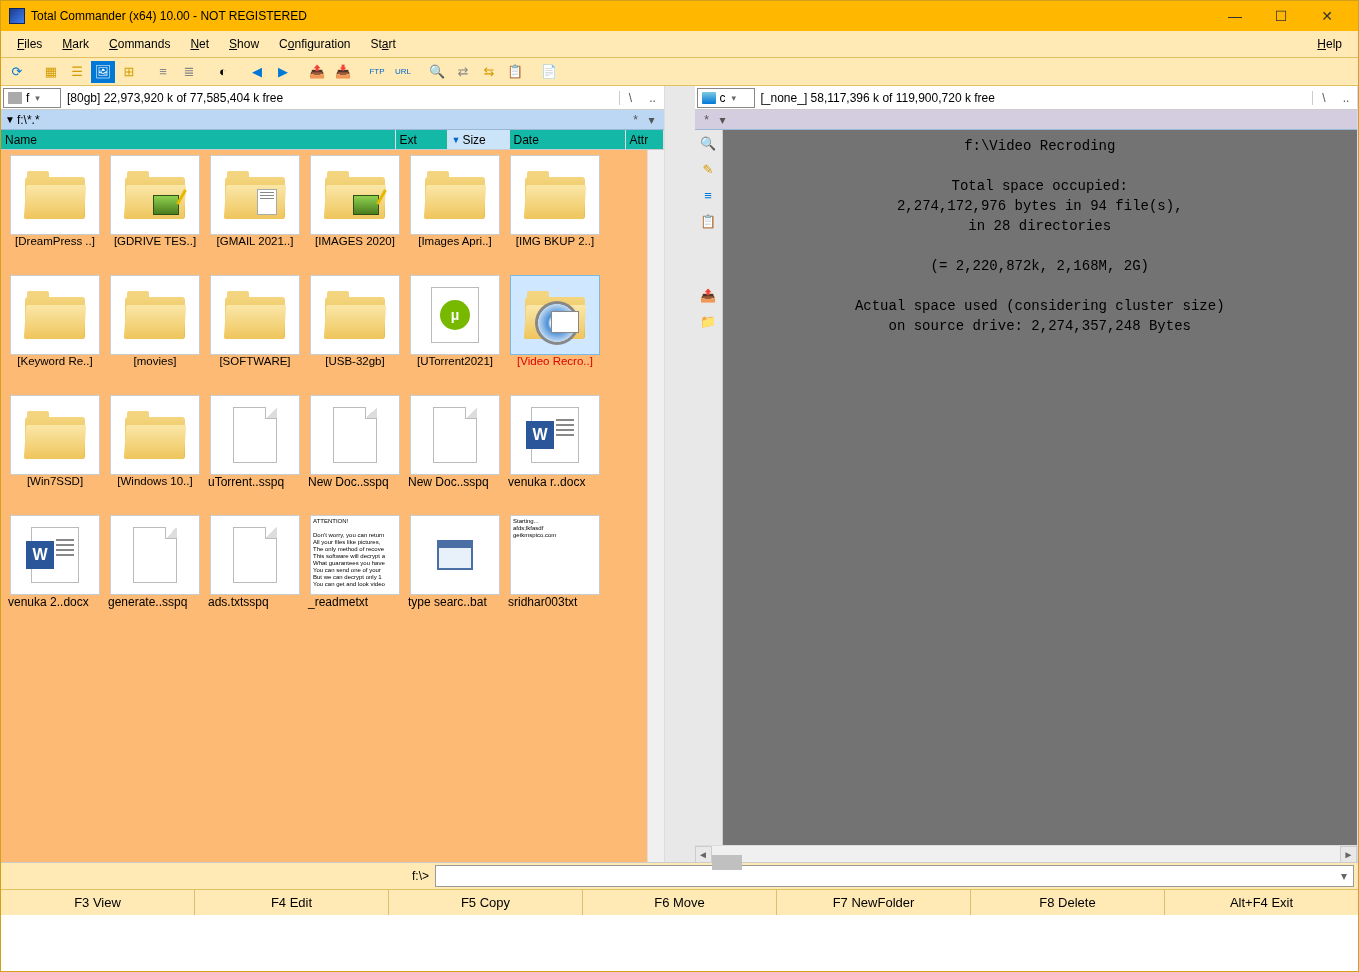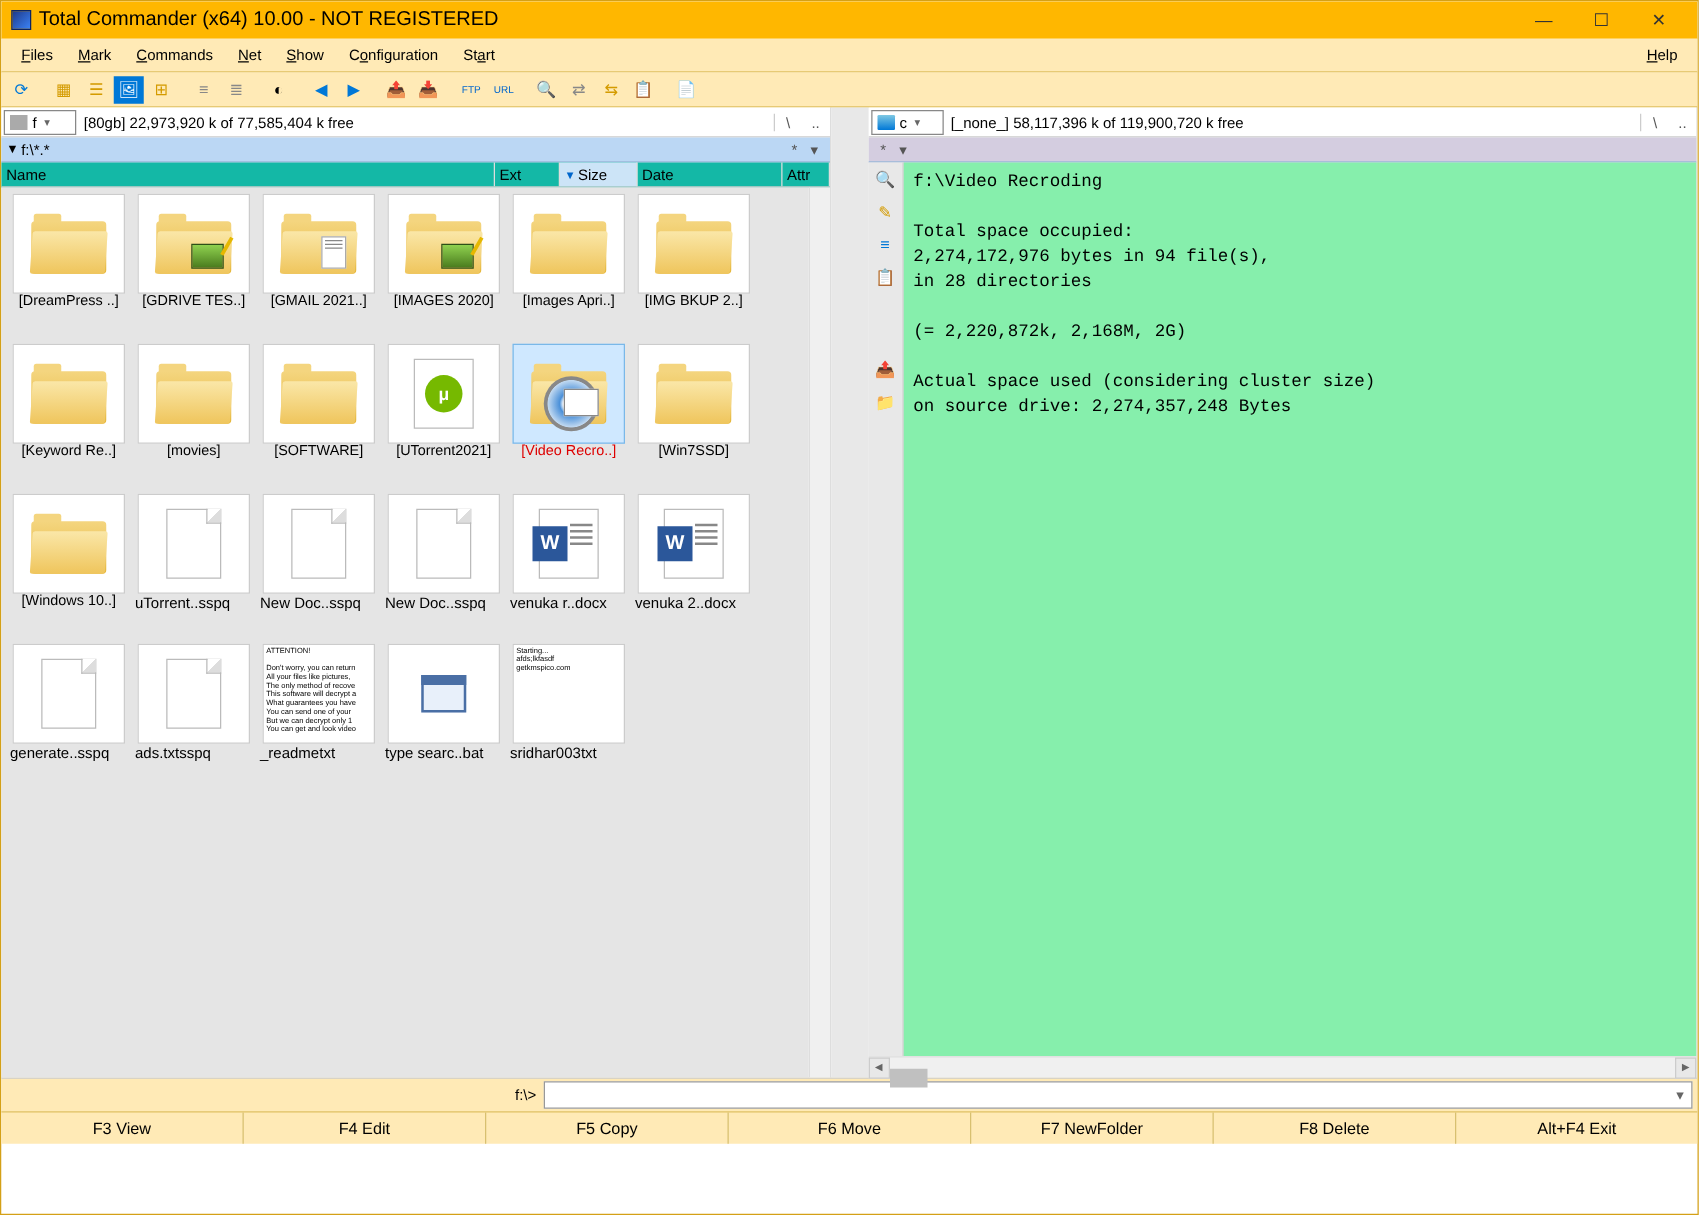--- a/index.html
+++ b/index.html
@@ -1,19 +1,19 @@
 <!DOCTYPE html>
 <html><head>
 <meta charset="utf-8">
 <style>
 * { box-sizing: border-box; margin: 0; padding: 0; font-family: "Segoe UI", Tahoma, sans-serif; font-size: 12px; }
 body { background: #fff; width: 1359px; height: 972px; overflow: hidden; border: 1px solid #d4a017; }
 .titlebar { height: 30px; background: #ffb700; display: flex; align-items: center; padding: 0 8px; }
 .titlebar .app-icon { width: 16px; height: 16px; margin-right: 6px; background: linear-gradient(135deg,#1e3a8a,#3b82f6); border:1px solid #0c2461;}
-.titlebar .title { flex: 1; font-size: 16px; color: #000; }
+.titlebar .title { flex: 1; font-size: 12px; color: #000; }
 .titlebar .winbtns { display: flex; }
 .titlebar .winbtn { width: 46px; height: 30px; display: flex; align-items: center; justify-content: center; font-size: 14px; color:#333; cursor:pointer;}
 .menubar { height: 27px; background: #ffeab6; display: flex; align-items: center; padding: 0 6px; border-bottom: 1px solid #e0c060; font-size: 13px; }
 .menubar .menu { padding: 3px 10px; cursor: pointer; }
 .menubar .menu .ul { text-decoration: underline; }
 .menubar .spacer { flex: 1; }
 .toolbar { height: 28px; background: #ffeab6; display: flex; align-items: center; padding: 2px 4px; gap: 2px; border-bottom: 1px solid #e0c060; }
 .toolbar .tbtn { width: 24px; height: 22px; display: flex; align-items: center; justify-content: center; border: 1px solid transparent; cursor:pointer; font-size:13px;}
 .toolbar .tbtn.active { background:#0078d7; color:#fff;}
 .toolbar .sep { width: 6px; }
@@ -28,21 +28,21 @@
 .drivebar .extras .ebtn { width:22px; text-align:center; cursor:pointer; color:#555;}
 .pathbar { height: 20px; background: #bbd7f4; display: flex; align-items: center; padding: 0 4px; font-size: 12px; border-bottom:1px solid #99b8d8;}
 .pathbar.right { background:#d4cde0; }
 .pathbar .arrow { margin-right:2px; font-size:10px;}
 .pathbar .pbtext { flex:1; }
 .pathbar .pbtn { width:16px; text-align:center; cursor:pointer; color:#555;}
 .colheaders { height: 20px; display: flex; border-bottom: 1px solid #ccc; background:#14b8a6; font-size:12px;}
 .colheaders .col { padding: 2px 4px; border-right: 1px solid #ddd; cursor:pointer; display:flex; align-items:center;}
 .colheaders .col.selected { background:#cce4f7; }
 .colheaders .sortarrow { color:#0066cc; font-size:9px; margin-right:2px;}
-.filesarea { flex: 1; overflow-y: auto; padding: 4px; display: flex; flex-wrap: wrap; align-content: flex-start; position:relative; background:#e5e5e5;}
+.filesarea { flex: 1; overflow-y: auto; padding: 4px; display: flex; flex-wrap: wrap; align-content: flex-start; position:relative; background:#fdba74;}
 .item { width: 98px; height: 118px; display: flex; flex-direction: column; align-items: center; justify-content: flex-start; margin: 1px; cursor:pointer; position:relative;}
 .item .thumb { width: 90px; height: 80px; border:1px solid #ccc; display:flex; align-items:center; justify-content:center; background:#fff; overflow:hidden; position:relative;}
 .item .label { width: 98px; font-size: 11.5px; text-align: center; padding: 1px 0; white-space: nowrap; overflow: hidden; display:flex; justify-content:flex-start; padding:0 2px;}
 .item .label.single { justify-content:center;}
 .item.selected .thumb { background:#cfe8ff; border-color:#7ab8e8; }
 .item.selected .label { color:#d00; }
 .folder-icon { width:60px; height:48px; position:relative; }
 .folder-icon .back { position:absolute; left:0; top:6px; width:60px; height:42px; background:linear-gradient(#f4d57f,#e6b83c); border-radius:3px; }
 .folder-icon .tab { position:absolute; left:2px; top:0; width:22px; height:10px; background:#f4d57f; border-radius:2px 2px 0 0;}
 .folder-icon .front { position:absolute; left:0; bottom:0; width:60px; height:34px; background:linear-gradient(#fae7a8,#efc55c); border-radius:2px; transform:skewX(-4deg);}
@@ -53,21 +53,21 @@
 .word-icon .lines { position:absolute; right:4px; top:8px; width:18px;}
 .word-icon .lines div { height:2px; background:#888; margin:3px 0;}
 .txtprev { font-size:6px; line-height:7px; padding:2px; text-align:left; width:100%; height:100%; overflow:hidden;}
 .appwin-icon { width:36px; height:30px; border:2px solid #4a6fa5; background:#e8f0fa; position:relative;}
 .appwin-icon::before { content:''; position:absolute; left:-2px; top:-2px; right:-2px; height:8px; background:#4a6fa5;}
 .scrollgutter { width:17px; background:#f0f0f0; border-left:1px solid #ddd;}
 .statusline { height: 20px; padding: 2px 6px; border-top: 1px solid #ccc; background:#fff; font-size:12px;}
 .rightbody { flex:1; display:flex; min-height:0;}
 .sidetools { width:28px; background:#e8e8e8; display:flex; flex-direction:column; align-items:center; padding-top:4px; gap:8px; border-right:1px solid #ccc;}
 .sidetools .stbtn { width:18px; height:18px; display:flex; align-items:center; justify-content:center; cursor:pointer; font-size:13px;}
-.content { flex:1; background:#86efac; padding:6px 8px; font-family:"Courier New",monospace; font-size:14px; line-height:20px; white-space:pre; overflow:hidden;}
+.content { flex:1; background:#737373; padding:6px 8px; font-family:"Courier New",monospace; font-size:14px; line-height:20px; white-space:pre; overflow:hidden;text-align:center;}
 .hscroll { height:17px; background:#f0f0f0; border-top:1px solid #ddd; display:flex; align-items:center;}
 .hscroll .hbtn { width:17px; height:17px; display:flex; align-items:center; justify-content:center; font-size:10px; color:#666; background:#e8e8e8; border:1px solid #ccc; cursor:pointer;}
 .hscroll .track { flex:1; position:relative;}
 .hscroll .thumb2 { position:absolute; left:0; width:30px; height:15px; top:1px; background:#c0c0c0;}
 .cmdbar { height: 27px; display: flex; align-items: center; padding: 0 4px; border-top: 1px solid #ccc; background:#ffeab6;}
 .cmdbar .prompt { padding-right: 6px; font-size:12px; text-align:right; min-width:430px;}
 .cmdbar .cmdinput { flex: 1; height: 22px; border: 1px solid #999; background:#fff; display:flex; align-items:center;}
 .cmdbar .cmdinput .dd { width:18px; text-align:center; color:#666; cursor:pointer;}
 .fnbar { height: 26px; display: flex; background:#ffeab6; border-top:1px solid #e0c060;}
 .fnbar .fn { flex: 1; display: flex; align-items: center; justify-content: center; border-right: 1px solid #d8c070; font-size: 13px; cursor:pointer;}
@@ -258,20 +258,30 @@
               <div class="folder-icon">
                 <div class="tab"></div>
                 <div class="back"></div>
                 <div class="front"></div>
               </div>
             </div>
             <div class="label single">[SOFTWARE]</div>
           </div>
           <div class="item">
             <div class="thumb">
+              <div class="folder-icon">
+                <div class="tab"></div>
+                <div class="back"></div>
+                <div class="front"></div>
+              </div>
+            </div>
+            <div class="label single">[USB-32gb]</div>
+          </div>
+          <div class="item">
+            <div class="thumb">
               <div class="ut-icon">
                 <div class="circ">μ</div>
               </div>
             </div>
             <div class="label single">[UTorrent2021]</div>
           </div>
           <div class="item selected">
             <div class="thumb">
               <div class="folder-icon">
                 <div class="tab"></div>

